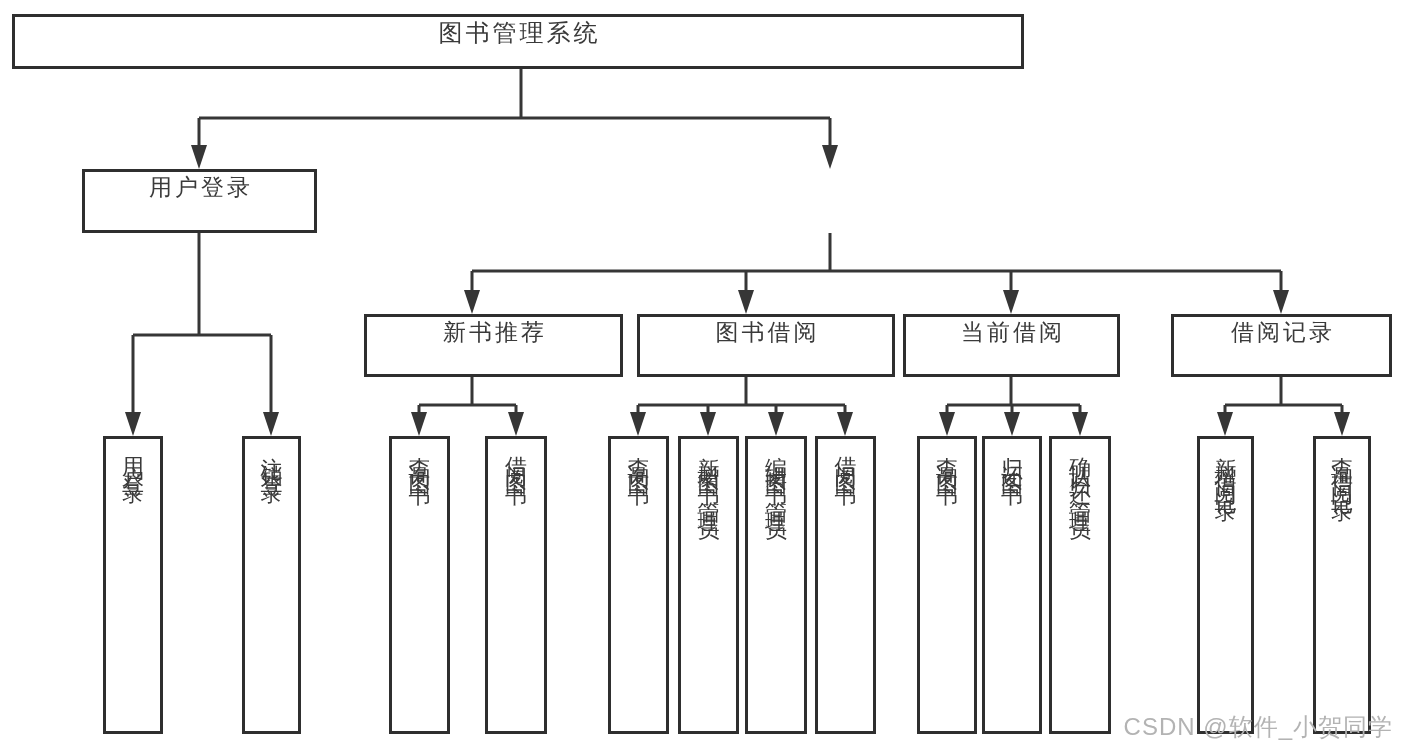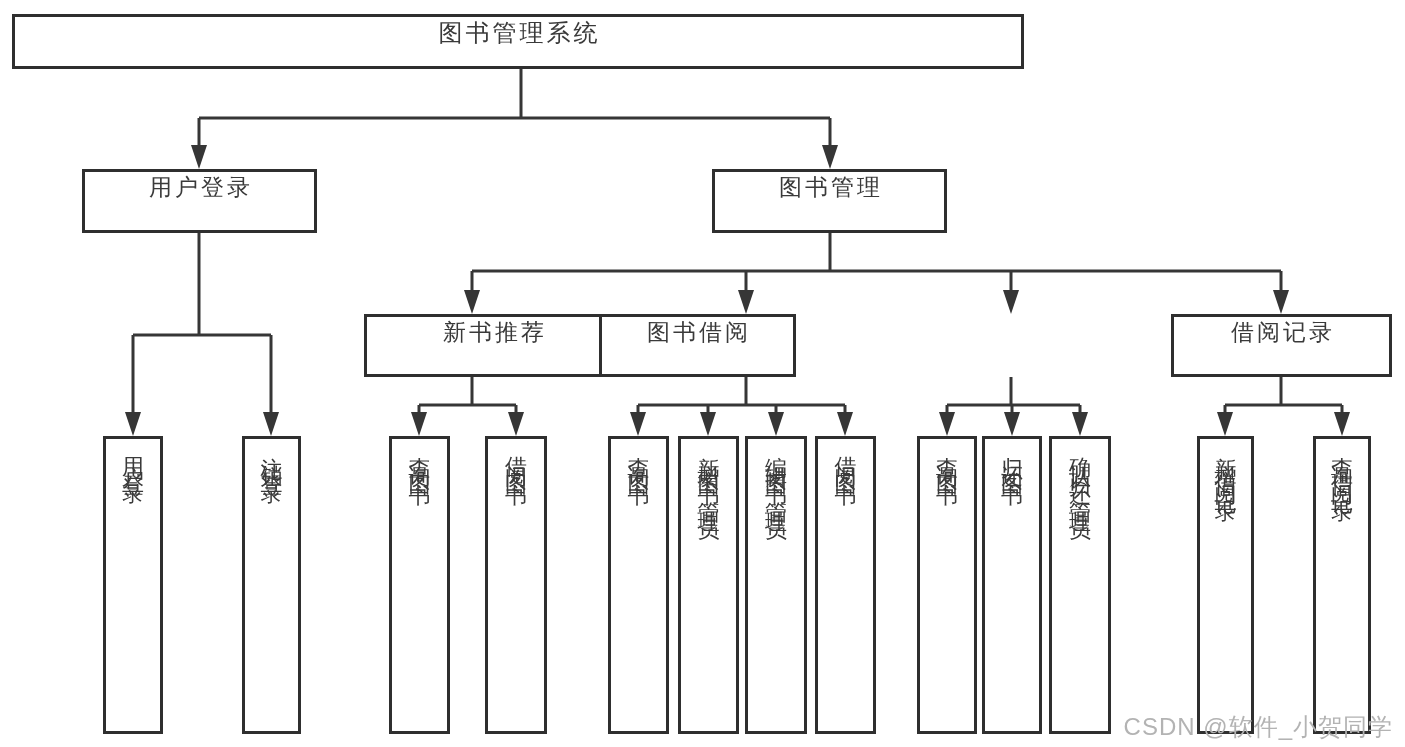--- a/index.html
+++ b/index.html
@@ -62,21 +62,21 @@
     white-space: nowrap;
   }
 
   
   .root-box        { left: 12px;   top: 14px;  width: 1012px; height: 55px; }
 
   .n-user-login    { left: 82px;   top: 169px; width: 235px; height: 64px; }
   .n-book-mgmt     { left: 712px;  top: 169px; width: 235px; height: 64px; }
 
   .n-new-book      { left: 364px;  top: 314px; width: 259px; height: 63px; }
-  .n-book-borrow   { left: 599px;  top: 314px; width: 197px; height: 63px; }
+  .n-book-borrow   { left: 637px;  top: 314px; width: 258px; height: 63px; }
   .n-cur-borrow    { left: 903px;  top: 314px; width: 217px; height: 63px; }
   .n-borrow-rec    { left: 1171px; top: 314px; width: 221px; height: 63px; }
 
   .leaf { top: 436px; height: 298px; }
   .l-0  { left: 103px;  width: 60px; }
   .l-1  { left: 242px;  width: 59px; }
   .l-2  { left: 389px;  width: 61px; }
   .l-3  { left: 485px;  width: 62px; }
   .l-4  { left: 608px;  width: 61px; }
   .l-5  { left: 678px;  width: 61px; }
@@ -154,30 +154,30 @@
     </g>
   </svg>
 
   <div class="box root-box">
     <span class="h-label">图书管理系统</span>
   </div>
 
   <div class="box n-user-login">
     <span class="h-label">用户登录</span>
   </div>
-  <div class="box n-book-mgmt">
-    <span class="h-label">图书管理</span>
-  </div>
 
   <div class="box n-new-book">
     <span class="h-label">新书推荐</span>
   </div>
   <div class="box n-book-borrow">
     <span class="h-label">图书借阅</span>
   </div>
+  <div class="box n-cur-borrow">
+    <span class="h-label">当前借阅</span>
+  </div>
   <div class="box n-borrow-rec">
     <span class="h-label">借阅记录</span>
   </div>
 
   <div class="box leaf l-0">
     <span class="v-label">用户登录</span>
   </div>
   <div class="box leaf l-1">
     <span class="v-label">注销登录</span>
   </div>

